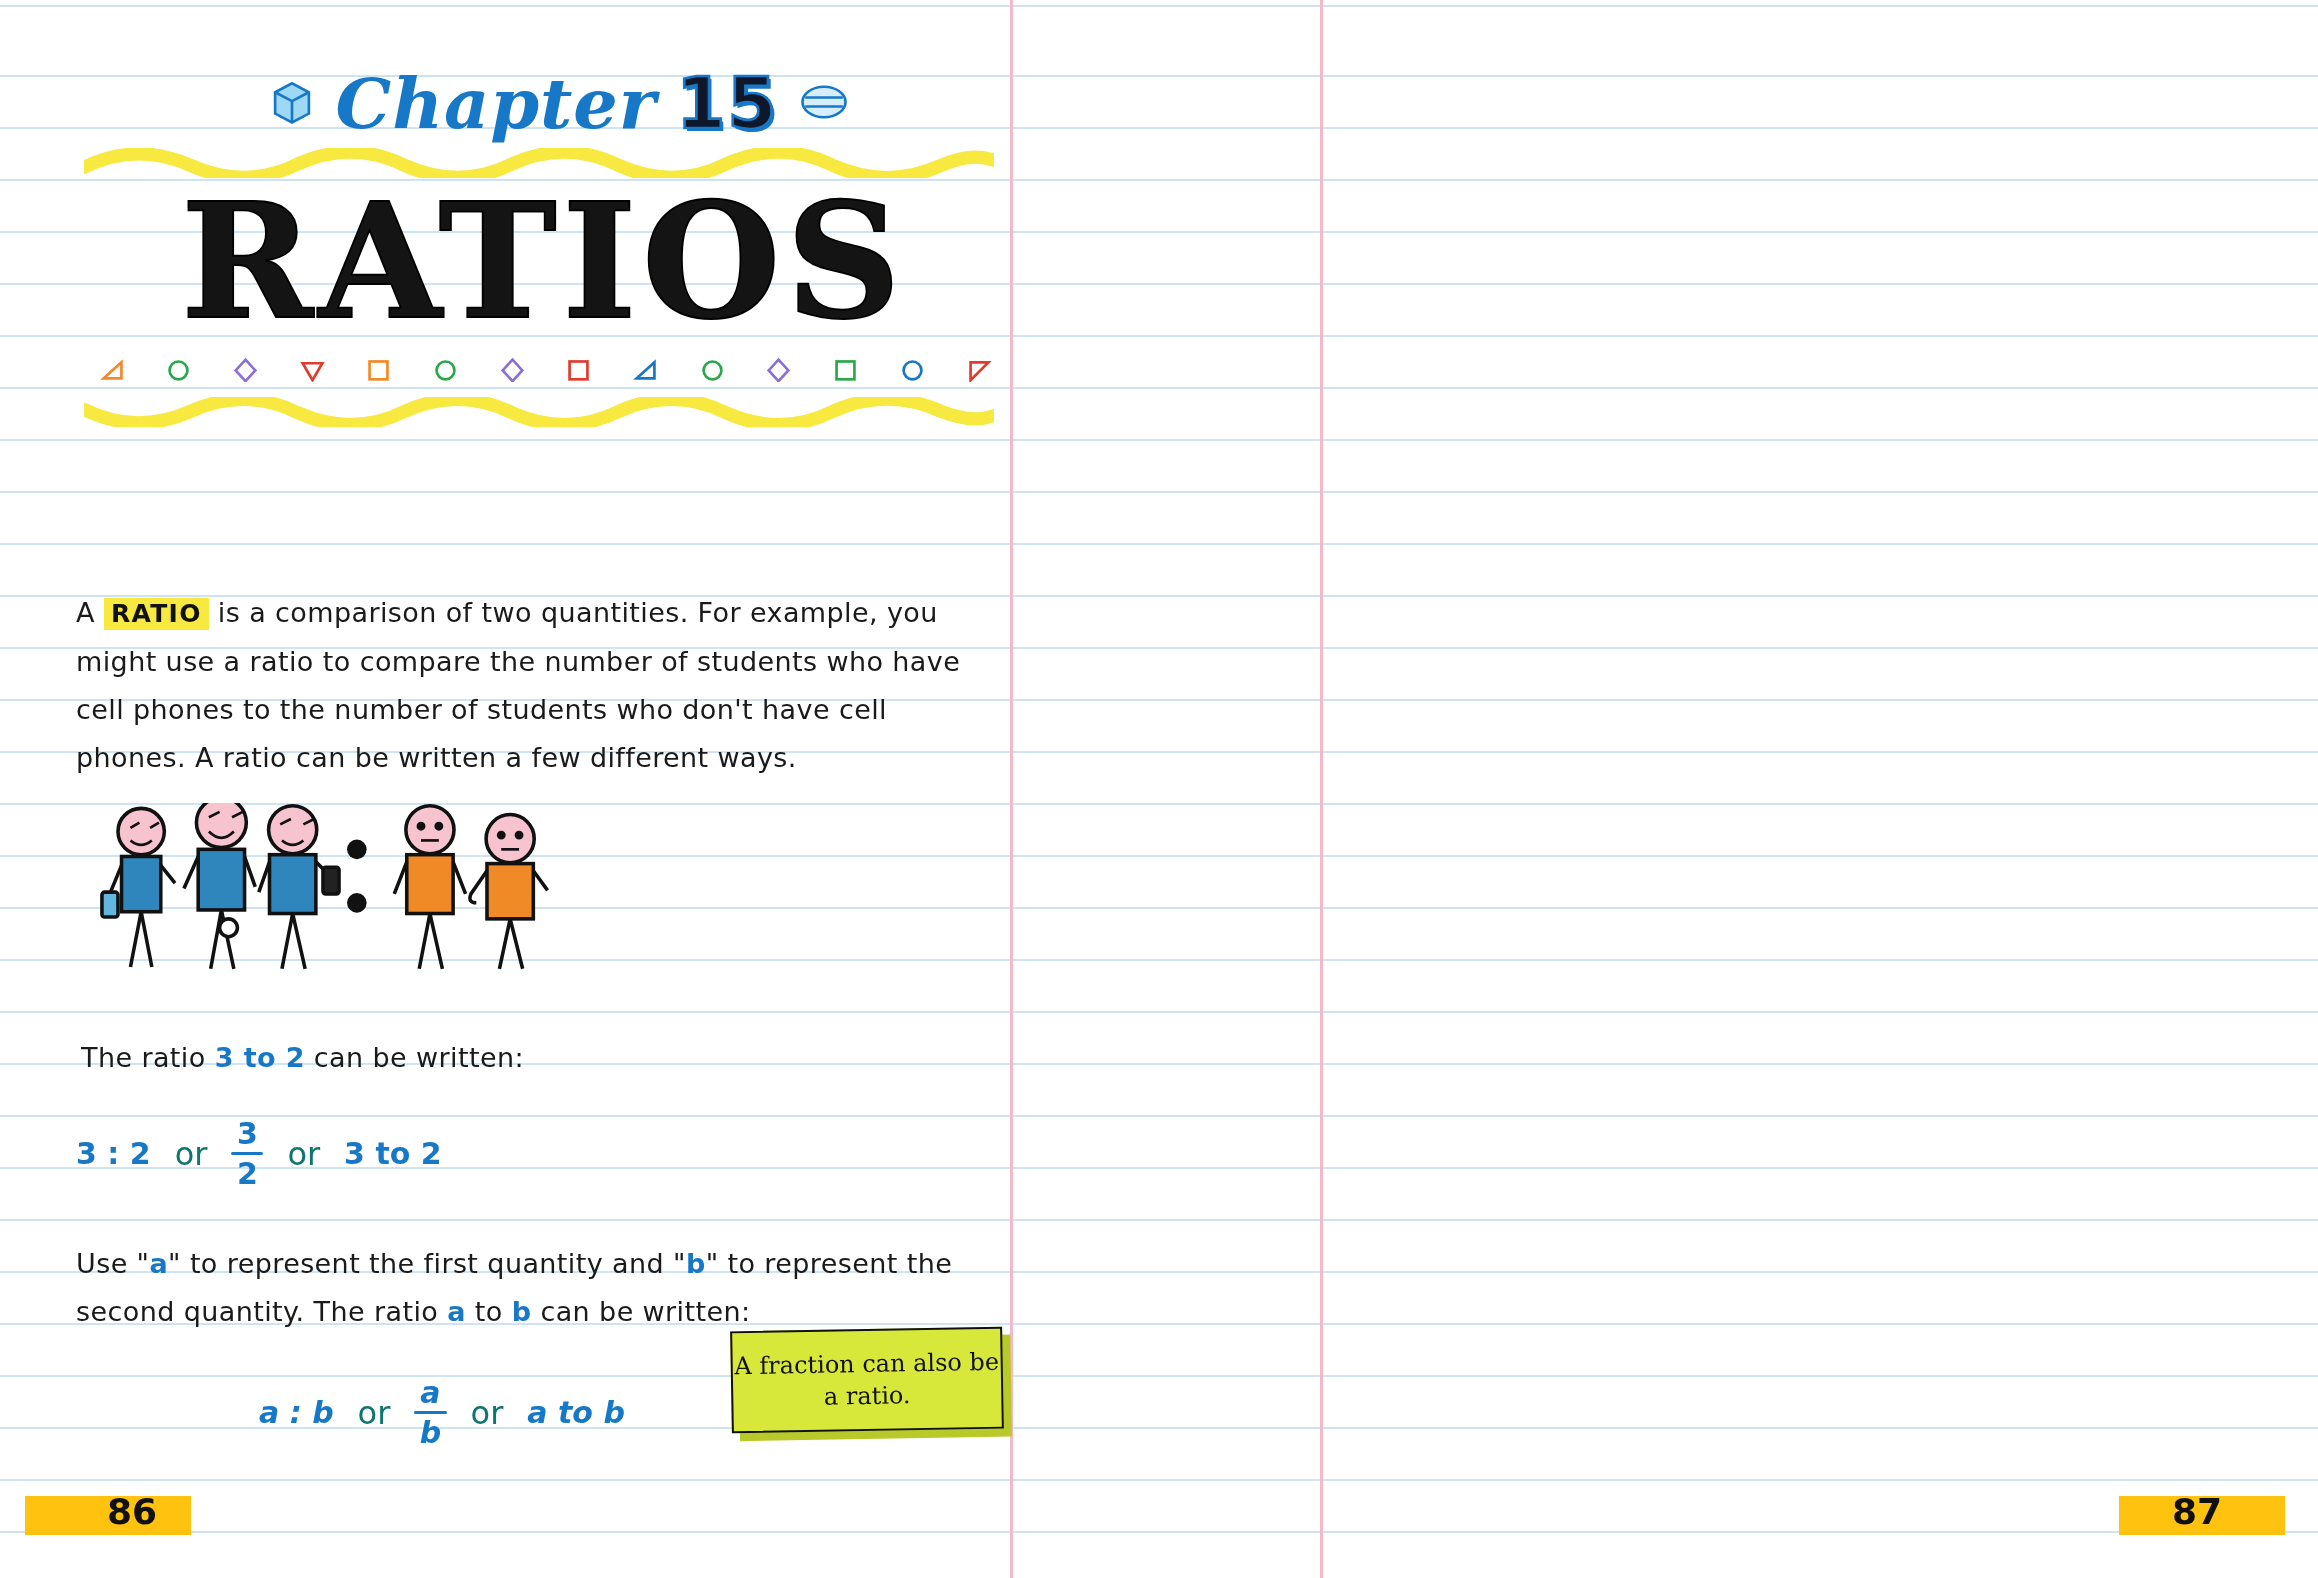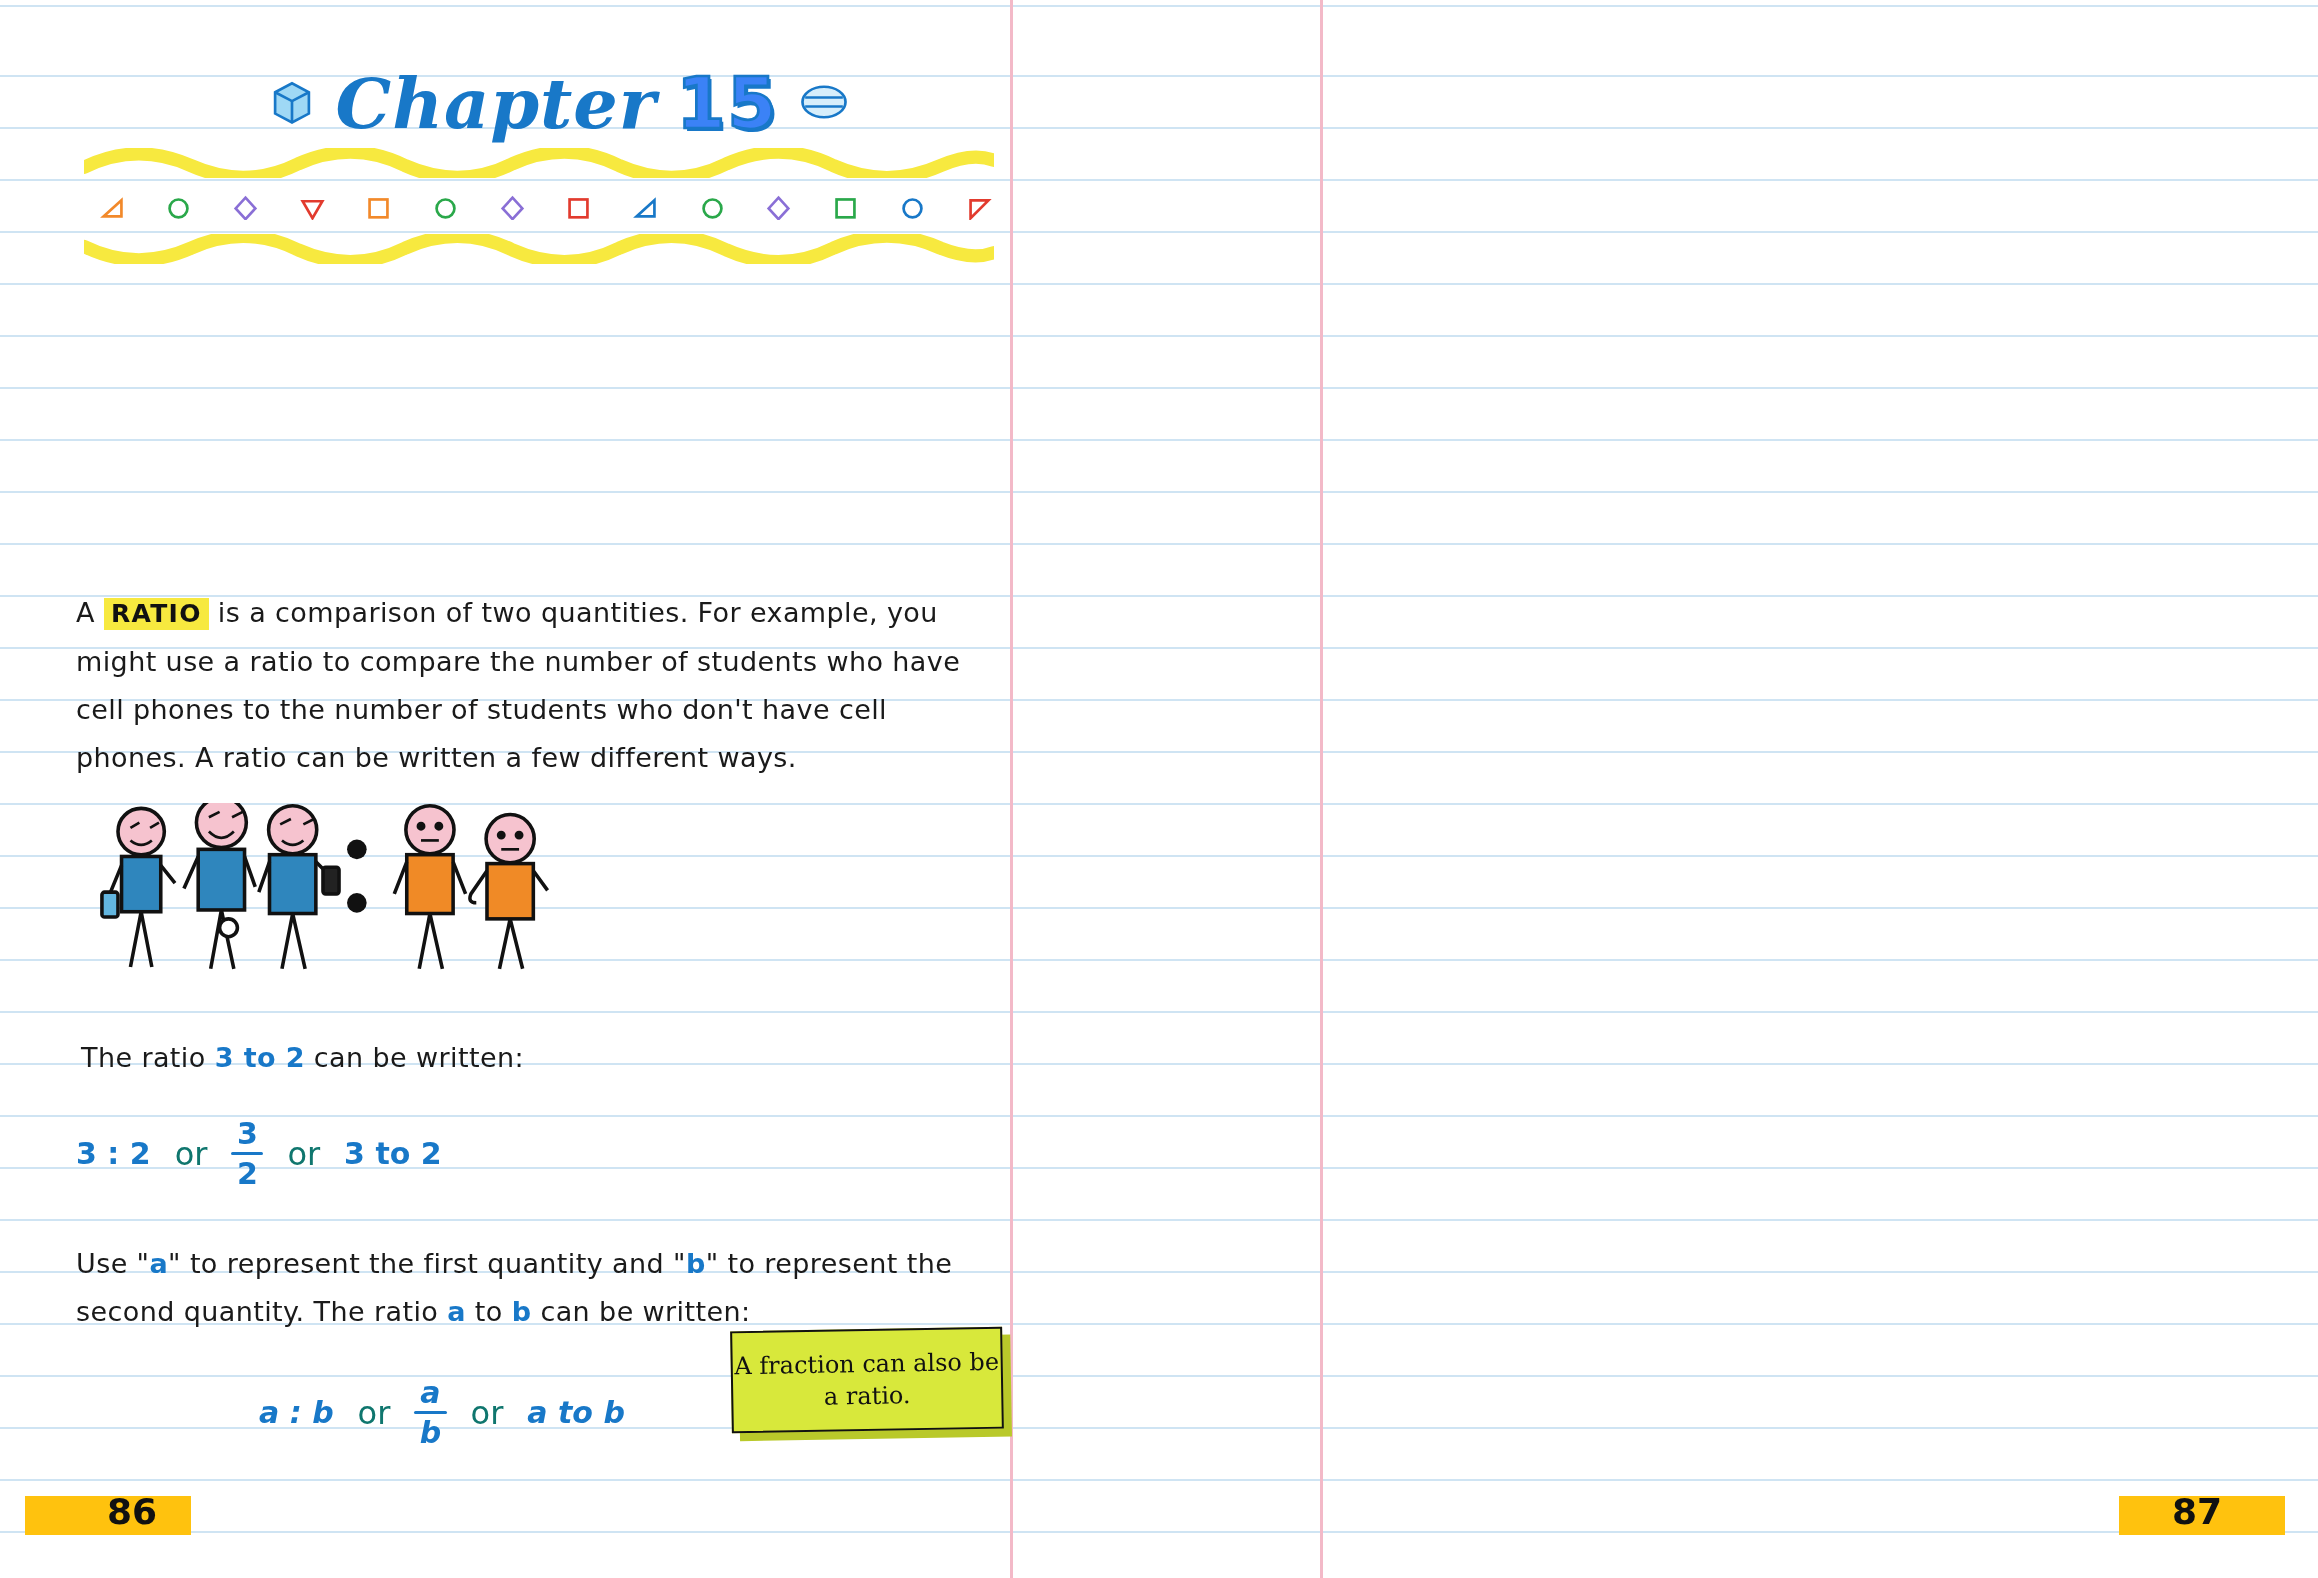--- a/index.html
+++ b/index.html
@@ -44,21 +44,21 @@
     position:absolute;left:268px;top:54px;width:642px;height:98px;
     display:flex;align-items:center;gap:19.6px;
   }
   #chapter-word{
     font-family:"DejaVu Serif", serif;
     font-size:70px;color:#1878c8;font-weight:bold;
     font-style:italic;letter-spacing:0.9px;
   }
   #chapter-number{
     font-family:"DejaVu Sans", sans-serif;
-    font-size:71px;font-weight:bold;color:#3b82f6;
+    font-size:71px;font-weight:bold;color:#0f172a;
     -webkit-text-stroke:2.7px #1878c8;
     text-shadow:2.7px 2.7px 0 #1878c8;
     letter-spacing:1.8px;
   }
   .deco-icon{display:inline-block;}
 
   
   #title-block{position:absolute;left:80px;top:143px;width:927px;}
   #ratios-title{
     font-family:"DejaVu Serif", serif;
@@ -154,20 +154,21 @@
         <line x1="8" y1="24" x2="50" y2="24" stroke="#1878c8" stroke-width="3"></line>
         <line x1="8" y1="34" x2="50" y2="34" stroke="#1878c8" stroke-width="3"></line>
       </svg>
     </span>
   </div>
 
   <div id="title-block">
     <svg class="squiggle" viewBox="0 0 1020 34" preserveAspectRatio="none">
       <path d="M0,22 C 40,2 80,2 120,20 C160,38 200,38 240,18 C280,0 320,0 360,20 C400,38 440,38 480,18 C520,0 560,0 600,20 C640,38 680,38 720,18 C760,0 800,0 840,20 C880,38 920,38 960,20 C985,9 1005,8 1020,14" fill="none" stroke="#f7e93f" stroke-width="15" stroke-linecap="round"></path>
     </svg>
+    <div id="ratios-title">RATIOS</div>
     <div id="shape-row">
       <svg class="shape" viewBox="0 0 28 28">
           <polygon points="4,24 24,24 24,6" fill="none" stroke="#f2892a" stroke-width="3"></polygon>
         </svg>
       <svg class="shape" viewBox="0 0 28 28">
           <circle cx="14" cy="15" r="10" fill="none" stroke="#2aa84a" stroke-width="3"></circle>
         </svg>
       <svg class="shape" viewBox="0 0 28 28">
           <polygon points="14,3 25,15 14,27 3,15" fill="none" stroke="#8a6fd6" stroke-width="3"></polygon>
         </svg>

